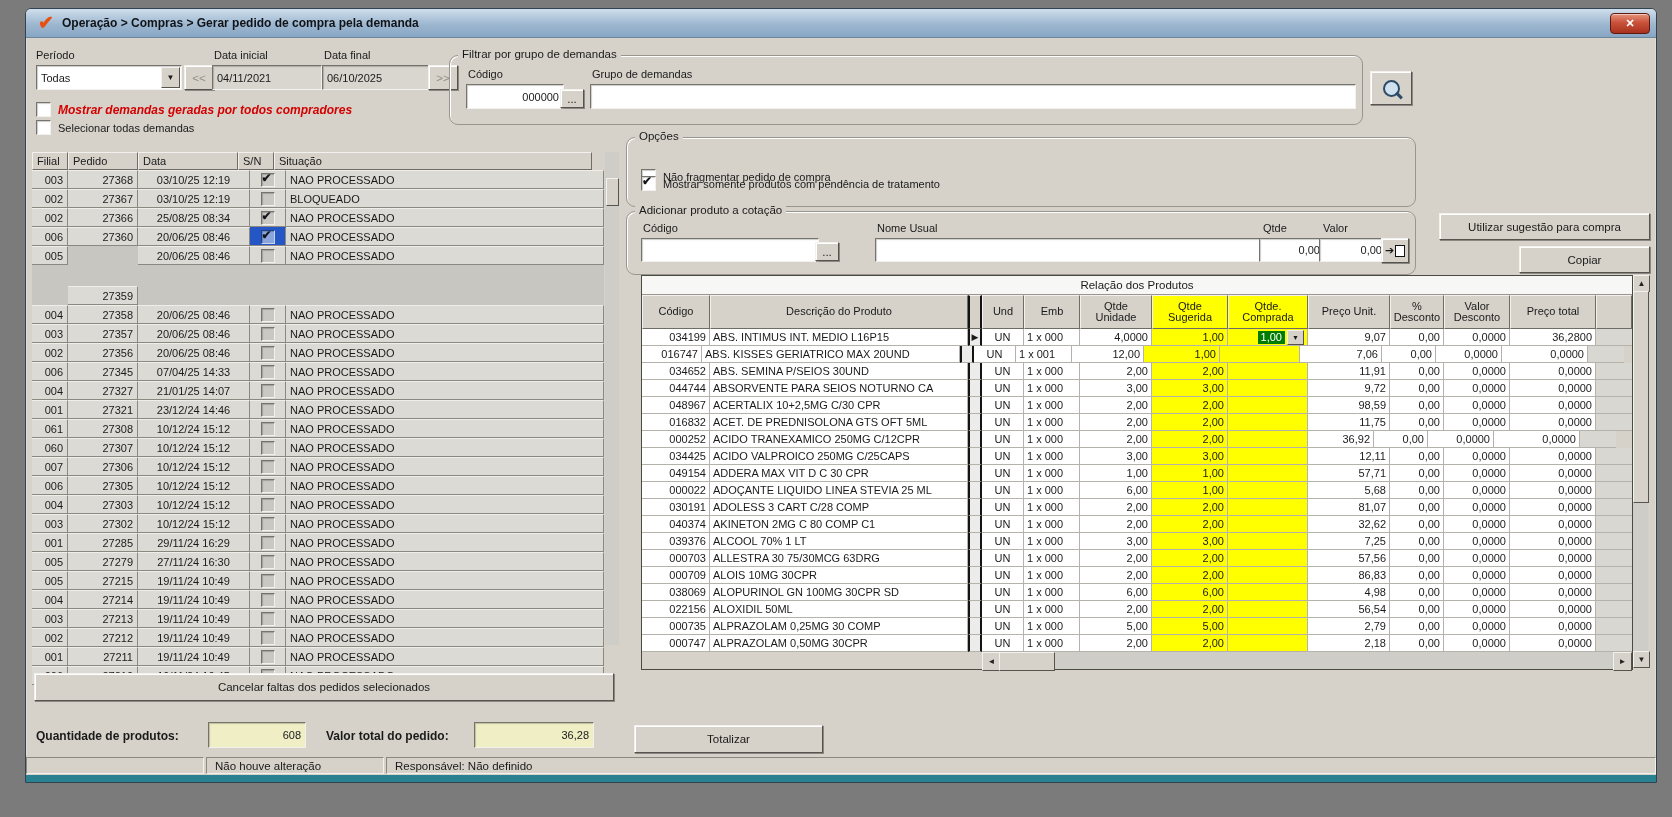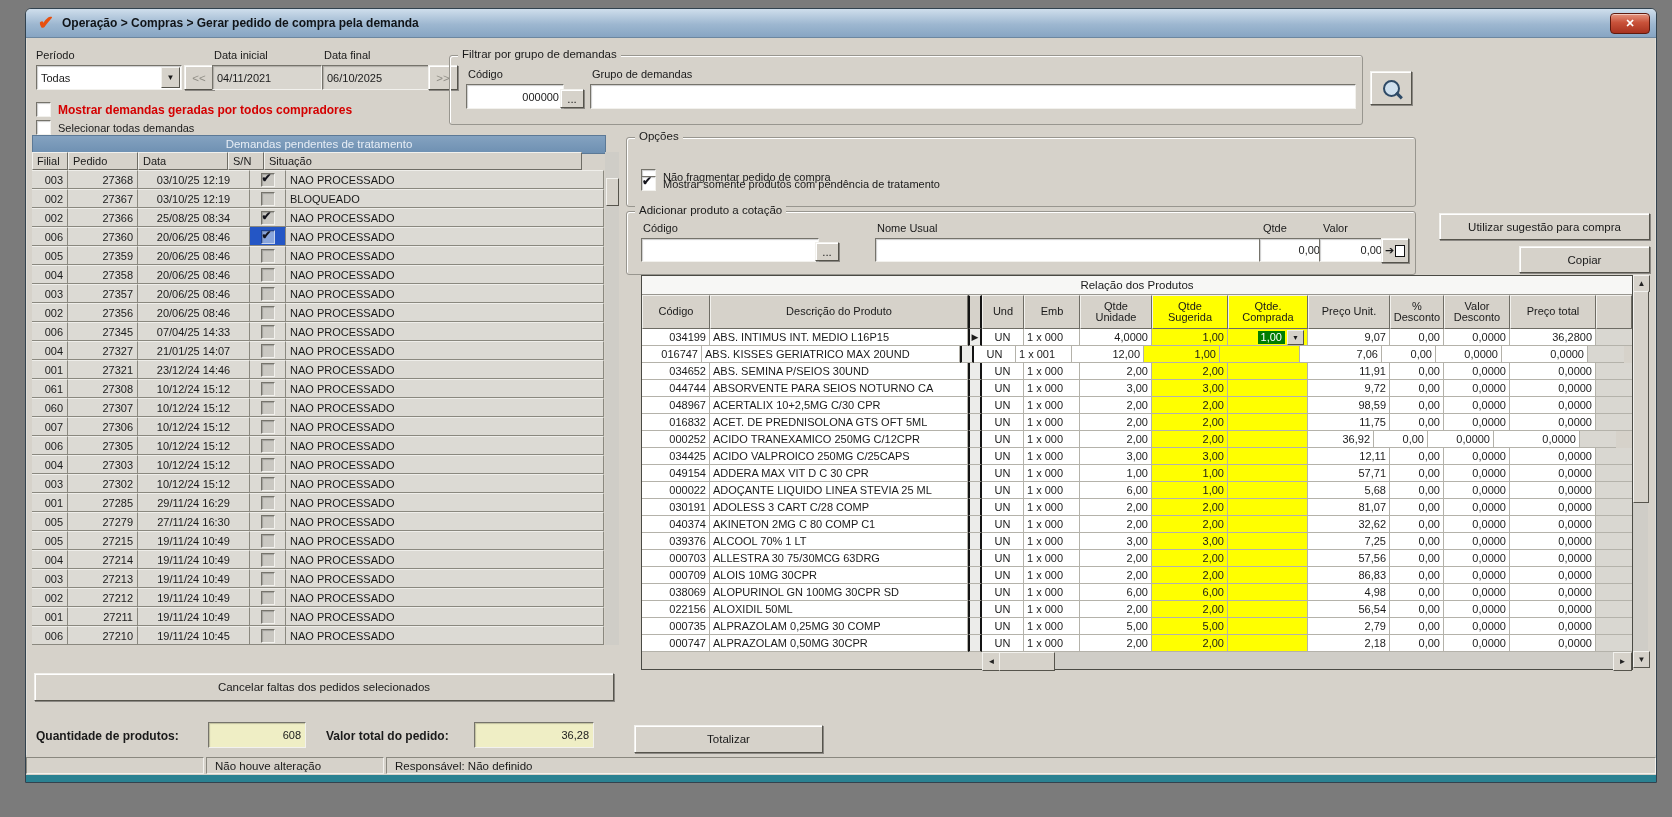--- a/index.html
+++ b/index.html
@@ -13,21 +13,21 @@
   .lbl{position:absolute;white-space:nowrap;}
   .b{font-weight:bold;font-size:12px;}
   .red{color:#d40000;font-weight:bold;font-size:12px;}
   .btn{position:absolute;background:#d6d2ca;border:1px solid;border-color:#f2f1ed #56544c #56544c #f2f1ed;box-shadow:1px 1px 0 rgba(0,0,0,.35), inset 1px 1px 0 #fff;text-align:center;font-size:11.5px;display:flex;align-items:center;justify-content:center;cursor:default;}
   .btn.dis{color:#908e86;}
   .field{position:absolute;background:#fff;border:1px solid;border-color:#75736b #f2f1ed #f2f1ed #75736b;box-shadow:inset 1px 1px 1px rgba(0,0,0,.2);display:flex;align-items:center;padding:0 4px;overflow:hidden;}
   .field.gray{background:#d9d6cf;}
   .field.cream{background:#efeec5;}
   .field.right{justify-content:flex-end;}
   .combo-btn{position:absolute;right:1px;top:1px;bottom:1px;width:17px;background:#d6d2ca;border:1px solid;border-color:#f2f1ed #56544c #56544c #f2f1ed;display:flex;align-items:center;justify-content:center;font-size:8px;}
-  .group{position:absolute;border:1px solid #98968f;border-radius:3px;box-shadow:inset 1px 1px 0 #fff;}
+  .group{position:absolute;border:1px solid #98968f;border-radius:9px;box-shadow:inset 1px 1px 0 #fff;}
   .group>.legend{position:absolute;top:-8px;left:8px;background:#d6d2ca;padding:0 4px;font-size:11.5px;}
   .cb{width:13px;height:13px;background:#fff;border:1px solid;border-color:#75736b #f2f1ed #f2f1ed #75736b;box-shadow:inset 1px 1px 1px rgba(0,0,0,.2);position:relative;flex:none;}
   .cb.on::after{content:"✔";position:absolute;left:0px;top:-3px;font-size:12px;font-weight:bold;color:#14141c;}
   .cbrow{position:absolute;display:flex;align-items:center;gap:7px;}
   
   .dg-title{position:absolute;background:linear-gradient(#84a2c0,#6e90b2);color:#e6edf5;text-align:center;font-size:11.5px;line-height:17px;border:1px solid #5c7996;}
   .dg-head,.dg-row{display:flex;}
   .dg-head .c{background:#d6d2ca;border:1px solid;border-color:#f2f1ed #6e6c64 #6e6c64 #f2f1ed;display:flex;align-items:center;font-size:11px;box-sizing:border-box;height:18px;padding:0 4px;}
   .dg-body{position:absolute;background:#c8c6c0;}
   .dg-row .c{background:#dcdad4;border-right:1px solid #8a887f;border-bottom:1px solid #8a887f;border-top:1px solid #efeeea;box-sizing:border-box;height:19px;display:flex;align-items:center;padding:0 4px;font-size:11px;white-space:nowrap;overflow:hidden;}
@@ -81,46 +81,45 @@
       <span>Todas</span>
       <span class="combo-btn">▼</span>
     </div>
     <div class="btn dis" style="left:158px;top:56px;width:28px;height:23px;">&lt;&lt;</div>
     <div class="lbl" style="left:188px;top:40px;">Data inicial</div>
     <div class="field gray" style="left:186px;top:56px;width:100px;height:23px;">04/11/2021</div>
     <div class="lbl" style="left:298px;top:40px;">Data final</div>
     <div class="field gray" style="left:296px;top:56px;width:100px;height:23px;">06/10/2025</div>
     <div class="btn dis" style="left:402px;top:56px;width:28px;height:23px;">&gt;&gt;</div>
 
-    <div class="cbrow" style="left:10px;top:93px;">
+    <div class="cbrow" style="left:10px;top:93px;font-style:italic;">
       <span class="cb"></span>
       <span class="red">Mostrar demandas geradas por todos compradores</span>
     </div>
     <div class="cbrow" style="left:10px;top:111px;">
       <span class="cb"></span>
       <span>Selecionar todas demandas</span>
     </div>
 
     <div class="group" style="left:423px;top:46px;width:912px;height:68px;">
       <span class="legend">Filtrar por grupo de demandas</span>
       <div class="lbl" style="left:18px;top:12px;">Código</div>
       <div class="field right" style="left:16px;top:28px;width:88px;height:23px;">000000</div>
       <div class="btn" style="left:110px;top:33px;width:22px;height:17px;">...</div>
       <div class="lbl" style="left:142px;top:12px;">Grupo de demandas</div>
       <div class="field" style="left:140px;top:28px;width:756px;height:23px;"></div>
     </div>
     <div class="btn" style="left:1344px;top:62px;width:40px;height:32px;">
       <span class="mag"></span>
     </div>
 
-    <div class="dg-title" style="left:6px;top:126px;width:572px;height:17px;">Demandas pendentes de tratamento</div>
     <div class="dg-head abs" style="left:6px;top:143px;width:572px;" id="dg-head">
         <div class="c r" style="width: 36px;">Filial</div>
         <div class="c r" style="width: 70px;">Pedido</div>
-        <div class="c ctr" style="width: 90px;">Data</div>
+        <div class="c ctr" style="width: 100px;">Data</div>
         <div class="c ctr" style="width: 36px;">S/N</div>
         <div class="c " style="width: 318px;">Situação</div>
       </div>
     <div class="dg-body" style="left:6px;top:161px;width:572px;" id="dg-body">
         <div class="dg-row">
           <div class="c r" style="width: 36px;">003</div>
           <div class="c r" style="width: 70px;">27368</div>
           <div class="c ctr" style="width: 112px;">03/10/25 12:19</div>
           <div class="c ctr sncell" style="width: 36px;">
             <div class="cb on"></div>
@@ -149,21 +148,21 @@
           <div class="c r" style="width: 36px;">006</div>
           <div class="c r" style="width: 70px;">27360</div>
           <div class="c ctr" style="width: 112px;">20/06/25 08:46</div>
           <div class="c ctr sncell sel" style="width: 36px;">
             <div class="cb on"></div>
           </div>
           <div class="c" style="width: 318px;">NAO PROCESSADO</div>
         </div>
         <div class="dg-row">
           <div class="c r" style="width: 36px;">005</div>
-          <div class="c r" style="width: 70px;">27359</div>
+          <div class="c r" style="width: 70px; margin-top: 40px;">27359</div>
           <div class="c ctr" style="width: 112px;">20/06/25 08:46</div>
           <div class="c ctr sncell" style="width: 36px;">
             <div class="cb"></div>
           </div>
           <div class="c" style="width: 318px;">NAO PROCESSADO</div>
         </div>
         <div class="dg-row">
           <div class="c r" style="width: 36px;">004</div>
           <div class="c r" style="width: 70px;">27358</div>
           <div class="c ctr" style="width: 112px;">20/06/25 08:46</div>

